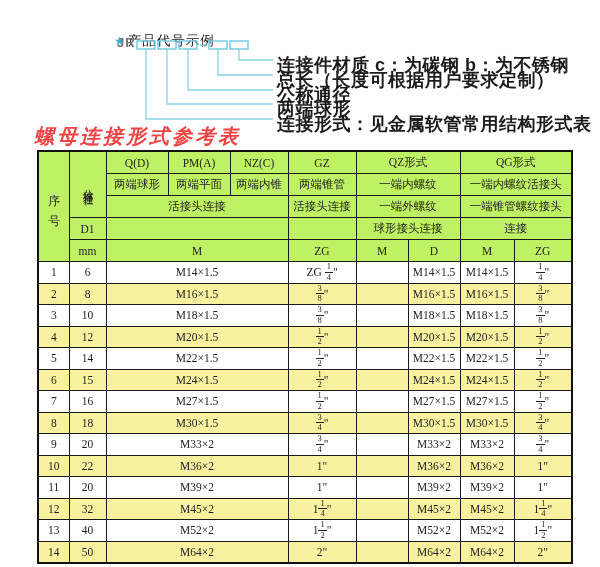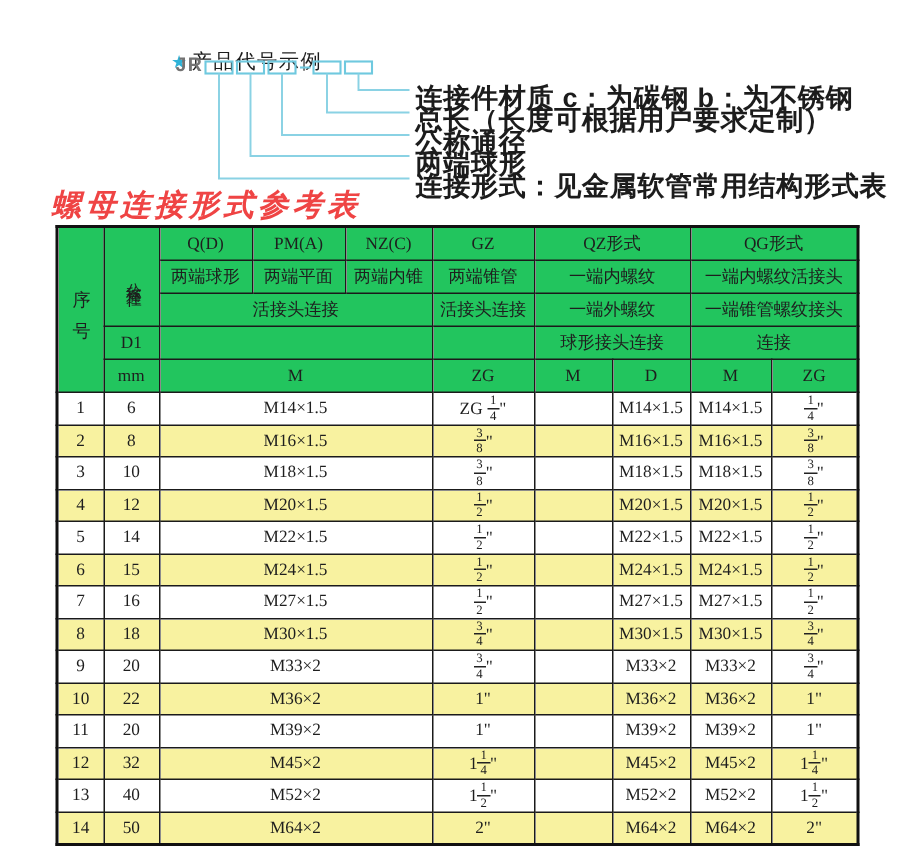--- a/index.html
+++ b/index.html
@@ -20,21 +20,21 @@
     font-family:"Liberation Serif",serif;letter-spacing:3px;color:#ef4444;
   }
   
   table{
     position:absolute;left:37px;top:150px;width:534px;
     border-collapse:collapse;table-layout:fixed;
     font-family:"Liberation Serif",serif;font-size:11.5px;color:#1e1e1e;
   }
   th,td{border:1px solid #1a1a1a;text-align:center;vertical-align:middle;padding:0;font-weight:normal;overflow:hidden;}
   table{border:2px solid #111;}
-  thead th{background:#22c55e;height:21px;font-size:11.5px;}
+  thead th{background:#bef264;height:21px;font-size:11.5px;}
   tbody td{height:20.5px;background:#fff;}
   tbody tr:nth-child(even) td{background:#f8f2a0;}
   .vert{writing-mode:vertical-lr;text-orientation:upright;display:inline-block;}
   .vert-seq{letter-spacing:22px;font-size:12px;}
   .vert-dn{letter-spacing:2px;font-size:10.5px;line-height:1;}
   .fr{display:inline-block;vertical-align:-0.4em;text-align:center;font-size:8.5px;line-height:1.1;}
   .fr i{display:block;font-style:normal;padding:0 2px;}
   .fr i:first-child{border-bottom:1px solid #222;}
 </style>
 </head>

